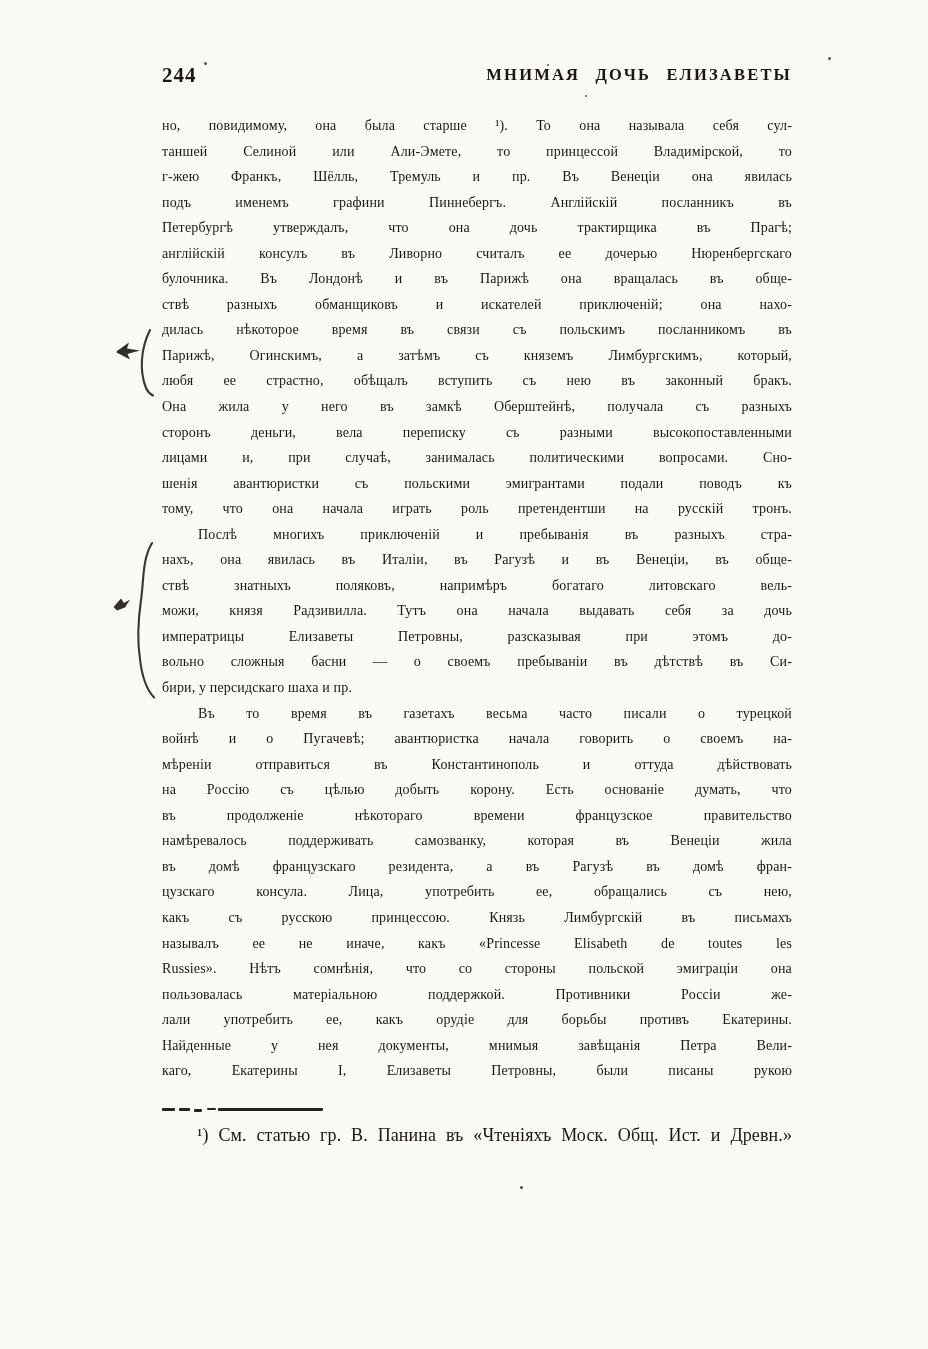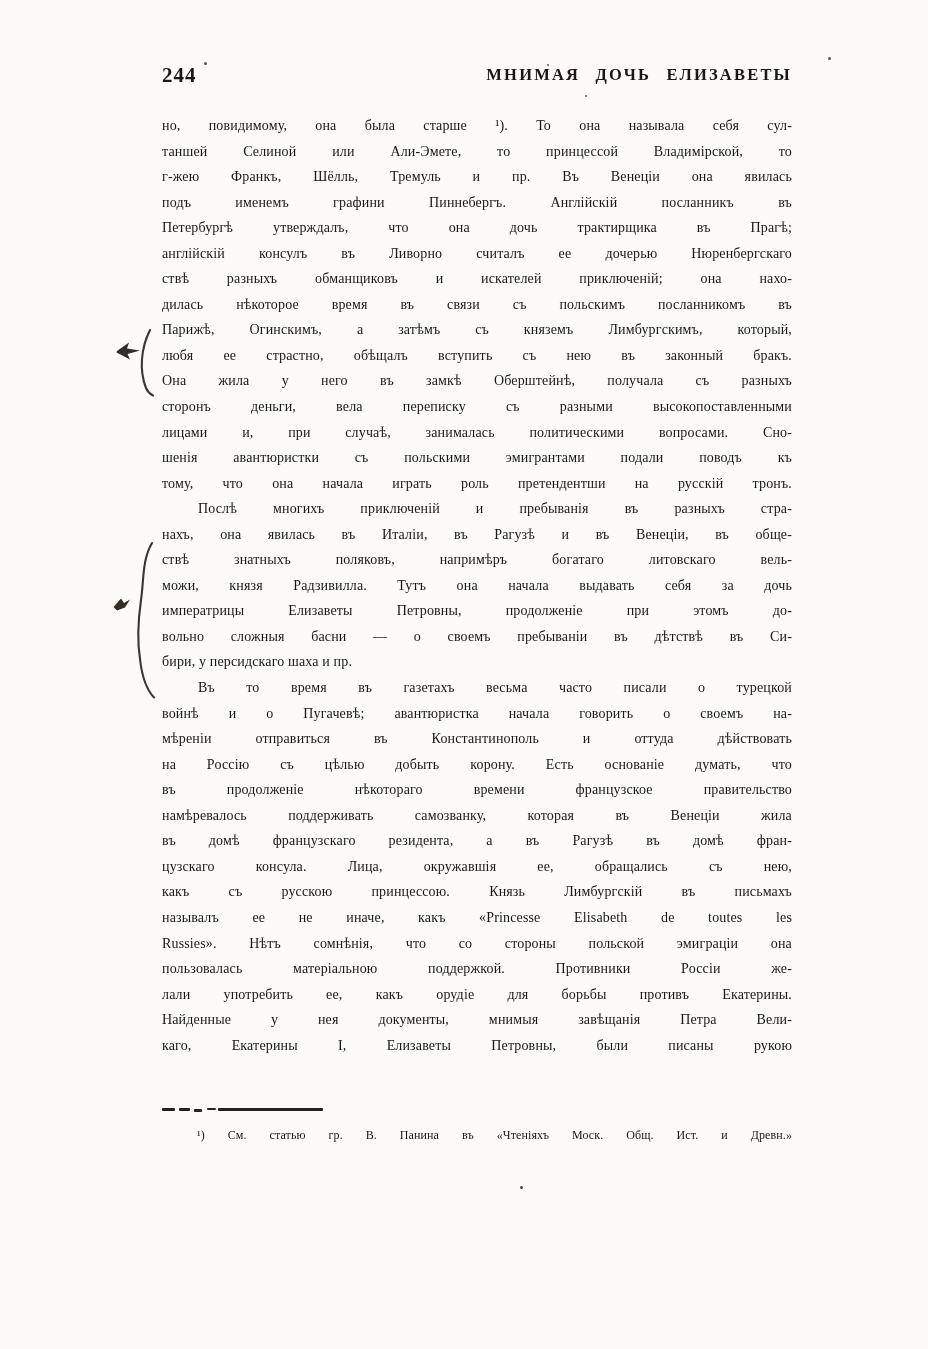--- a/index.html
+++ b/index.html
@@ -35,21 +35,21 @@
   .bline.last{text-align-last:left;}
   
   .rule-seg{position:absolute;background:#27221c;height:3px;border-radius:1px;}
   .rs1{left:162px;top:1108px;width:13px;}
   .rs2{left:179px;top:1108px;width:11px;}
   .rs3{left:194px;top:1109px;width:8px;}
   .rs4{left:207px;top:1108px;width:9px;height:2px;}
   .rs5{left:218px;top:1108px;width:105px;height:2.5px;}
   
   .footnote{position:absolute;top:1124px;left:162px;width:630px;
-    font-size:12px;line-height:22.5px;letter-spacing:0.1px;}
+    font-size:18px;line-height:22.5px;letter-spacing:0.1px;}
   .fline1{text-indent:35px;text-align:justify;text-align-last:justify;}
   .fline2{text-align:left;}
   
   .marks{position:absolute;left:0;top:0;pointer-events:none;}
   
   .speck{position:absolute;background:#5a544b;border-radius:50%;}
   .sp1{left:204px;top:62px;width:3px;height:3px;}
   .sp2{left:547px;top:64px;width:2px;height:2px;}
   .sp3{left:828px;top:57px;width:3px;height:3px;}
   .sp4{left:520px;top:1186px;width:3px;height:3px;background:#4a453d;}
@@ -65,44 +65,45 @@
     <span class="running-title">МНИМАЯ ДОЧЬ ЕЛИЗАВЕТЫ</span>
   </div>
 
   <div class="body-block">
       <div class="bline">но, повидимому, она была старше ¹). То она называла себя сул-</div>
       <div class="bline">таншей Селиной или Али-Эмете, то принцессой Владимірской, то</div>
       <div class="bline">г-жею Франкъ, Шёлль, Тремуль и пр. Въ Венеціи она явилась</div>
       <div class="bline">подъ именемъ графини Пиннебергъ. Англійскій посланникъ въ</div>
       <div class="bline">Петербургѣ утверждалъ, что она дочь трактирщика въ Прагѣ;</div>
       <div class="bline">англійскій консулъ въ Ливорно считалъ ее дочерью Нюренбергскаго</div>
+      <div class="bline">булочника. Въ Лондонѣ и въ Парижѣ она вращалась въ обще-</div>
       <div class="bline">ствѣ разныхъ обманщиковъ и искателей приключеній; она нахо-</div>
       <div class="bline">дилась нѣкоторое время въ связи съ польскимъ посланникомъ въ</div>
       <div class="bline">Парижѣ, Огинскимъ, а затѣмъ съ княземъ Лимбургскимъ, который,</div>
       <div class="bline">любя ее страстно, обѣщалъ вступить съ нею въ законный бракъ.</div>
       <div class="bline">Она жила у него въ замкѣ Оберштейнѣ, получала съ разныхъ</div>
       <div class="bline">сторонъ деньги, вела переписку съ разными высокопоставленными</div>
       <div class="bline">лицами и, при случаѣ, занималась политическими вопросами. Сно-</div>
       <div class="bline">шенія авантюристки съ польскими эмигрантами подали поводъ къ</div>
       <div class="bline">тому, что она начала играть роль претендентши на русскій тронъ.</div>
       <div class="bline indent">Послѣ многихъ приключеній и пребыванія въ разныхъ стра-</div>
       <div class="bline">нахъ, она явилась въ Италіи, въ Рагузѣ и въ Венеціи, въ обще-</div>
       <div class="bline">ствѣ знатныхъ поляковъ, напримѣръ богатаго литовскаго вель-</div>
       <div class="bline">можи, князя Радзивилла. Тутъ она начала выдавать себя за дочь</div>
-      <div class="bline">императрицы Елизаветы Петровны, продолженіе при этомъ до-</div>
+      <div class="bline">императрицы Елизаветы Петровны, разсказывая при этомъ до-</div>
       <div class="bline">вольно сложныя басни — о своемъ пребываніи въ дѣтствѣ въ Си-</div>
       <div class="bline last">бири, у персидскаго шаха и пр.</div>
       <div class="bline indent">Въ то время въ газетахъ весьма часто писали о турецкой</div>
       <div class="bline">войнѣ и о Пугачевѣ; авантюристка начала говорить о своемъ на-</div>
       <div class="bline">мѣреніи отправиться въ Константинополь и оттуда дѣйствовать</div>
       <div class="bline">на Россію съ цѣлью добыть корону. Есть основаніе думать, что</div>
       <div class="bline">въ продолженіе нѣкотораго времени французское правительство</div>
       <div class="bline">намѣревалось поддерживать самозванку, которая въ Венеціи жила</div>
       <div class="bline">въ домѣ французскаго резидента, а въ Рагузѣ въ домѣ фран-</div>
-      <div class="bline">цузскаго консула. Лица, окружавшія ее, обращались съ нею,</div>
+      <div class="bline">цузскаго консула. Лица, употребить ее, обращались съ нею,</div>
       <div class="bline">какъ съ русскою принцессою. Князь Лимбургскій въ письмахъ</div>
       <div class="bline">называлъ ее не иначе, какъ «Princesse Elisabeth de toutes les</div>
       <div class="bline">Russies». Нѣтъ сомнѣнія, что со стороны польской эмиграціи она</div>
       <div class="bline">пользовалась матеріальною поддержкой. Противники Россіи же-</div>
       <div class="bline">лали употребить ее, какъ орудіе для борьбы противъ Екатерины.</div>
       <div class="bline">Найденные у нея документы, мнимыя завѣщанія Петра Вели-</div>
       <div class="bline">каго, Екатерины I, Елизаветы Петровны, были писаны рукою</div>
     </div>
 
   <svg class="marks" width="928" height="1349" viewBox="0 0 928 1349">

